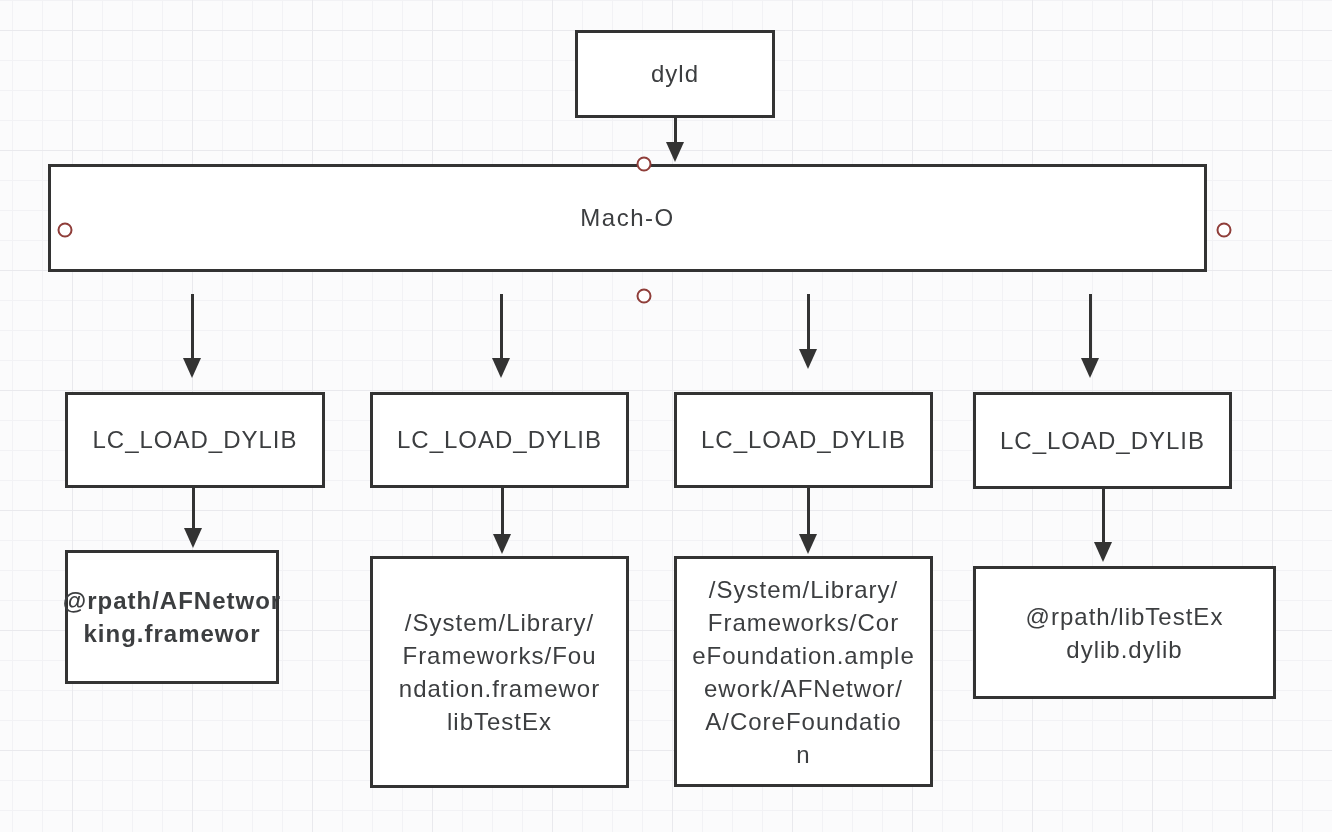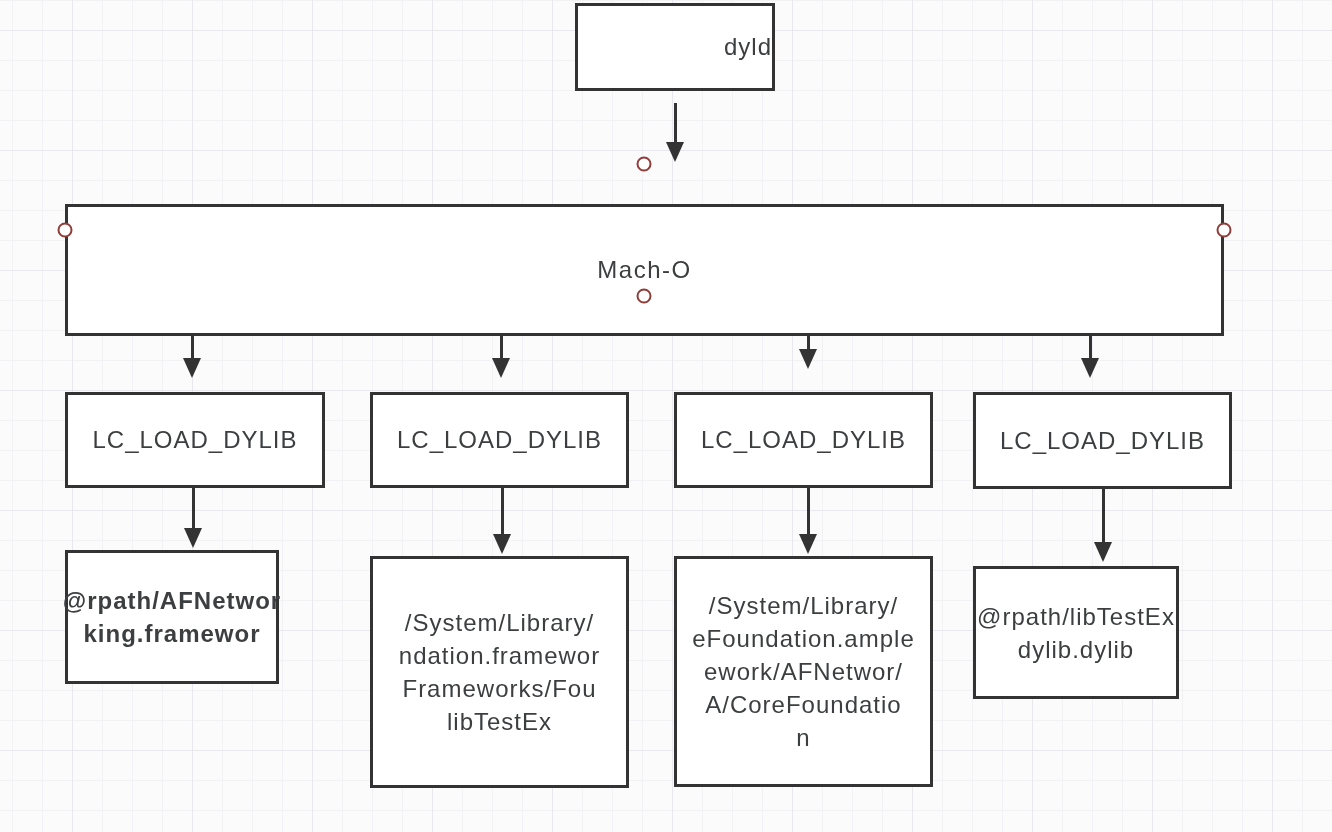--- a/index.html
+++ b/index.html
@@ -27,30 +27,30 @@
     align-items: center;
     justify-content: center;
     text-align: center;
     font-size: 24px;
     letter-spacing: 1px;
   }
   .nlabel { white-space: nowrap; }
   .nline  { line-height: 33px; white-space: nowrap; }
 
   
-  #n-dyld  { left: 575px; top: 3px;  width: 200px;  height: 88px; align-items: flex-end;  }
-  #n-macho { left: 65px;  top: 164px; width: 1159px; height: 132px; letter-spacing: 1.5px; margin-top: 40px; }
+  #n-dyld  { left: 575px; top: 30px;  width: 200px;  height: 88px;  }
+  #n-macho { left: 48px;  top: 164px; width: 1159px; height: 108px; letter-spacing: 1.5px; }
   #n-lc1   { left: 65px;  top: 392px; width: 260px;  height: 96px; }
   #n-lc2   { left: 370px; top: 392px; width: 259px;  height: 96px; }
   #n-lc3   { left: 674px; top: 392px; width: 259px;  height: 96px; }
   #n-lc4   { left: 973px; top: 392px; width: 259px;  height: 97px; }
   #n-path1 { left: 65px;  top: 550px; width: 214px;  height: 134px; font-weight: bold; }
   #n-path2 { left: 370px; top: 556px; width: 259px;  height: 232px; }
   #n-path3 { left: 674px; top: 556px; width: 259px;  height: 231px; }
-  #n-path4 { left: 973px; top: 566px; width: 206px;  height: 133px; }
+  #n-path4 { left: 973px; top: 566px; width: 303px;  height: 133px; }
 
   
   .connector {
     position: absolute;
     width: 18px;
     display: flex;
     flex-direction: column;
     align-items: center;
   }
   .cline { width: 3px; background: #333333; }
@@ -148,27 +148,28 @@
     <span class="nlabel">LC_LOAD_DYLIB</span>
   </div>
 
   <div class="node" id="n-path1">
     <div class="nline">@rpath/AFNetwor</div>
     <div class="nline">king.framewor</div>
   </div>
 
   <div class="node" id="n-path2">
     <div class="nline">/System/Library/</div>
+    <div class="nline">Frameworks/Fou</div>
     <div class="nline">ndation.framewor</div>
-    <div class="nline">Frameworks/Fou</div>
     <div class="nline">libTestEx</div>
   </div>
 
   <div class="node" id="n-path3">
     <div class="nline">/System/Library/</div>
+    <div class="nline">Frameworks/Cor</div>
     <div class="nline">eFoundation.ample</div>
     <div class="nline">ework/AFNetwor/</div>
     <div class="nline">A/CoreFoundatio</div>
     <div class="nline">n</div>
   </div>
 
   <div class="node" id="n-path4">
     <div class="nline">@rpath/libTestEx</div>
     <div class="nline">dylib.dylib</div>
   </div>

